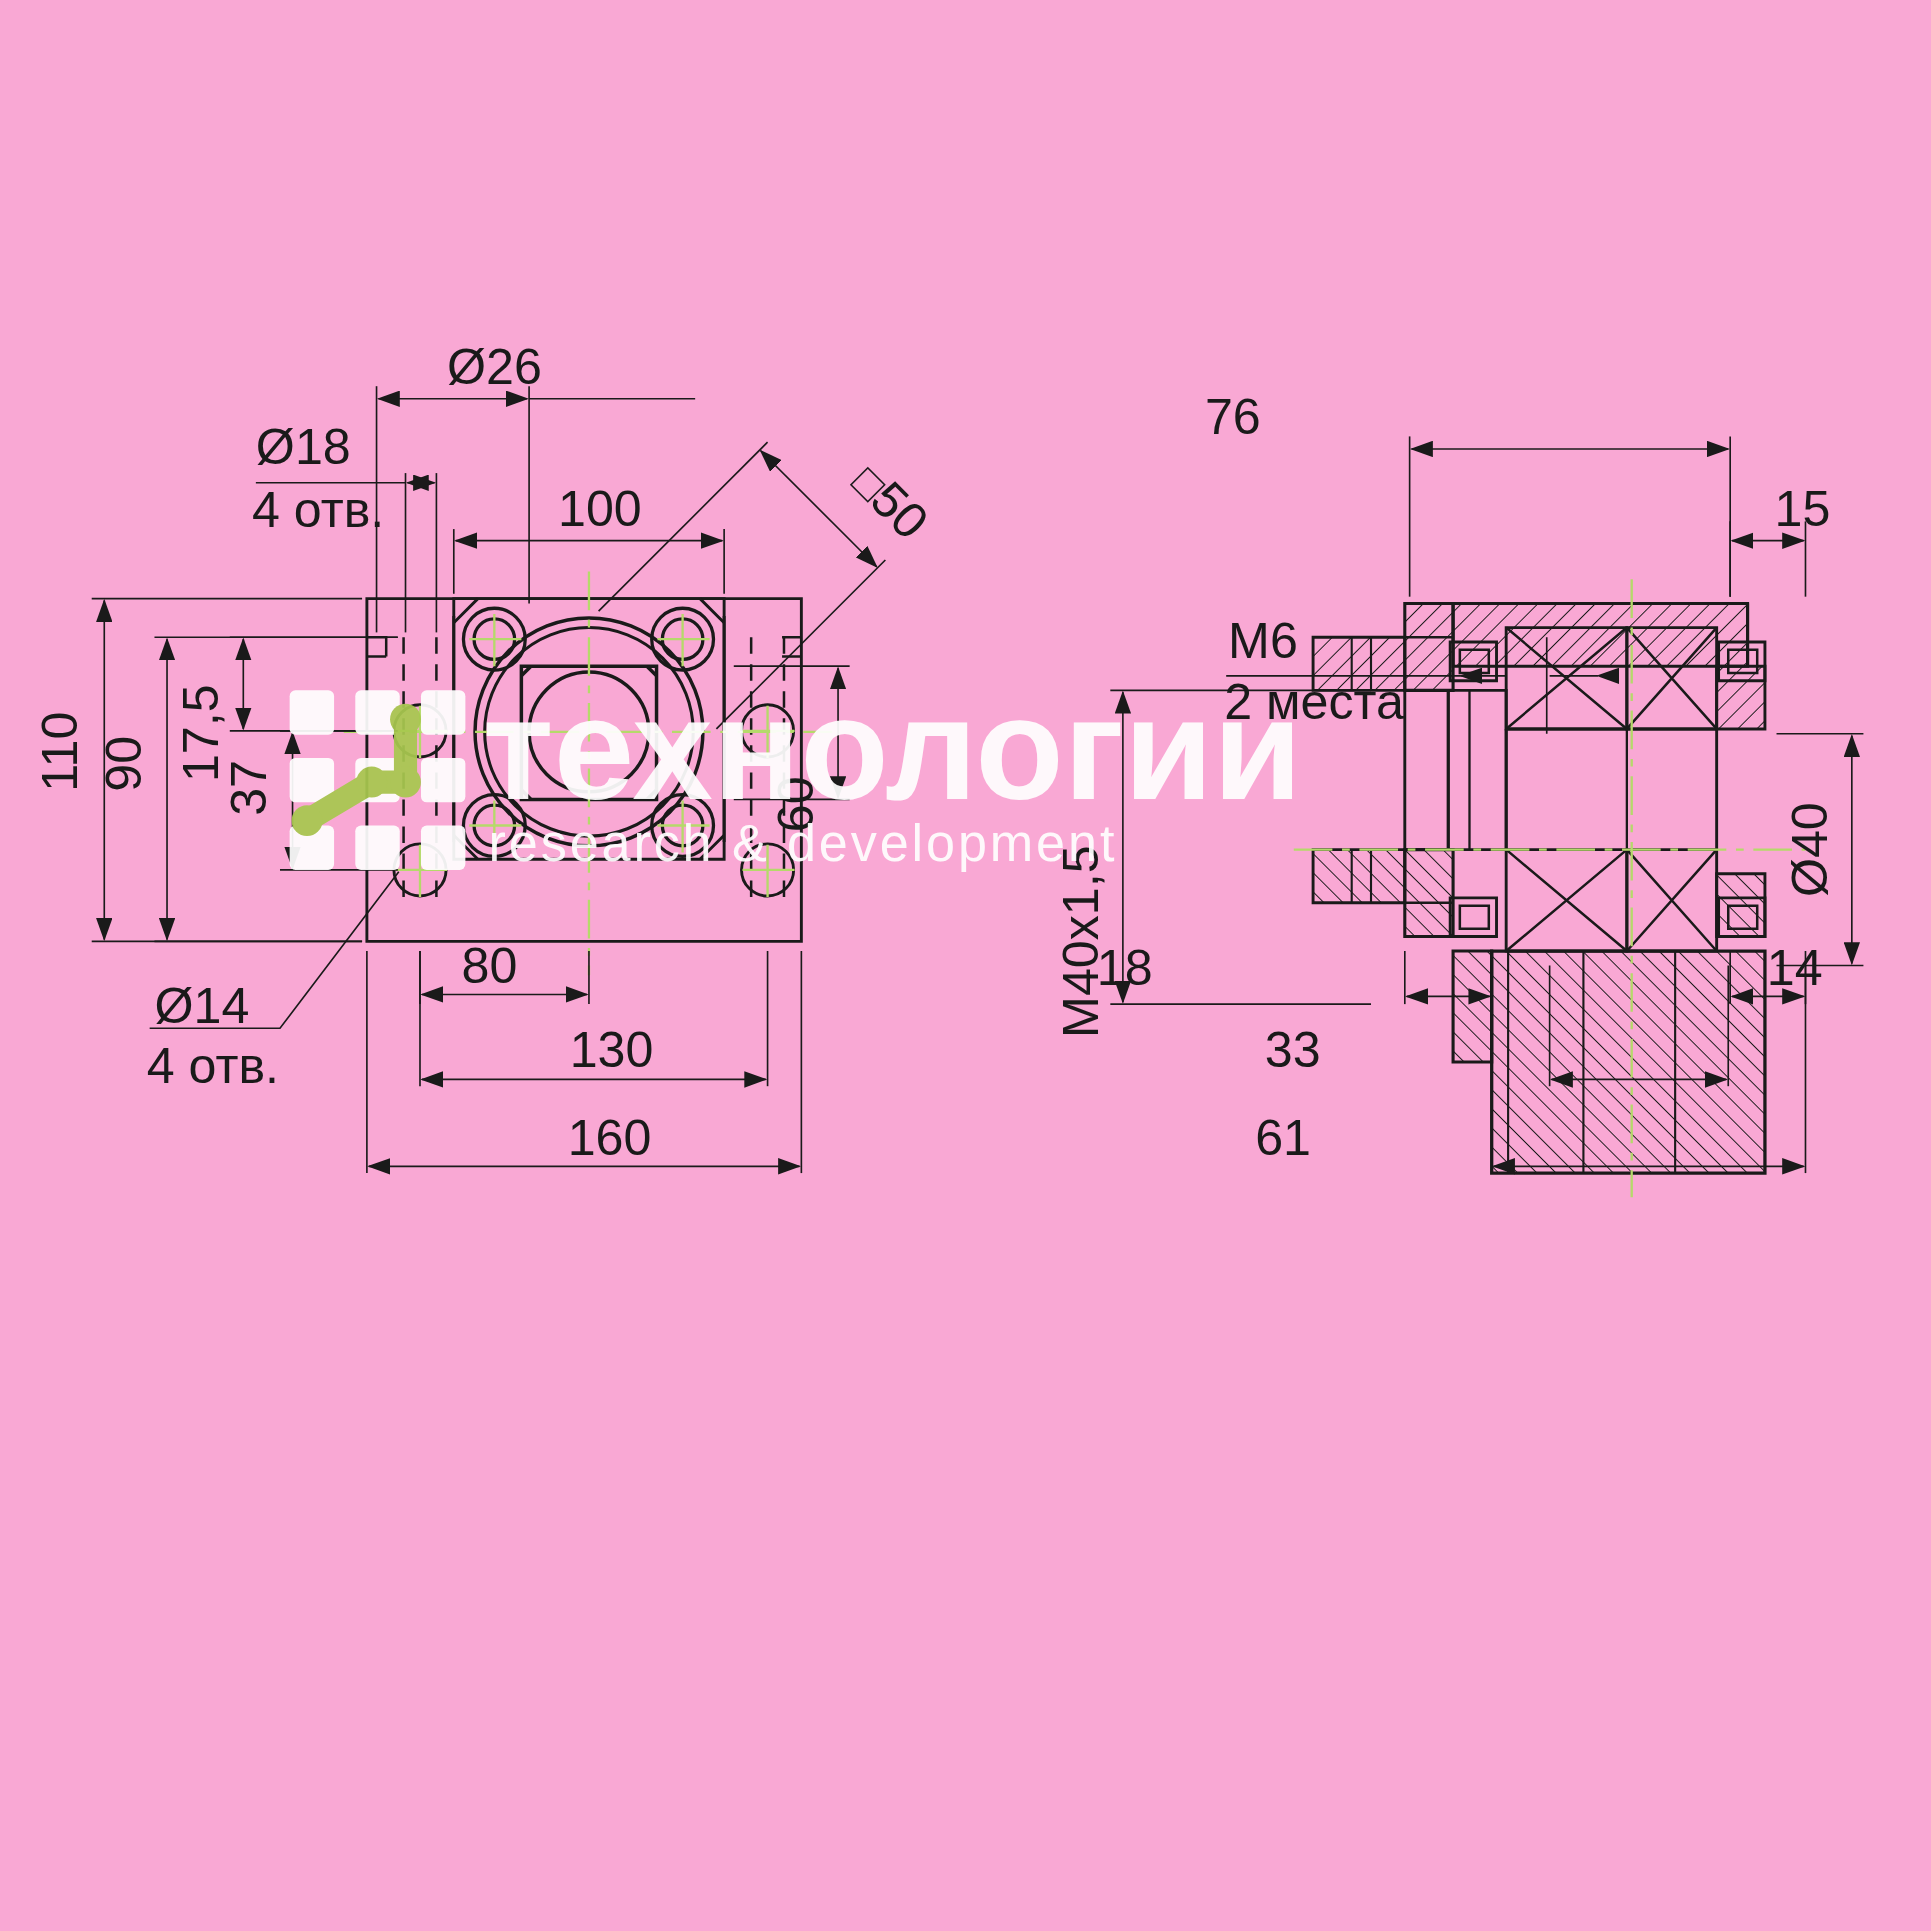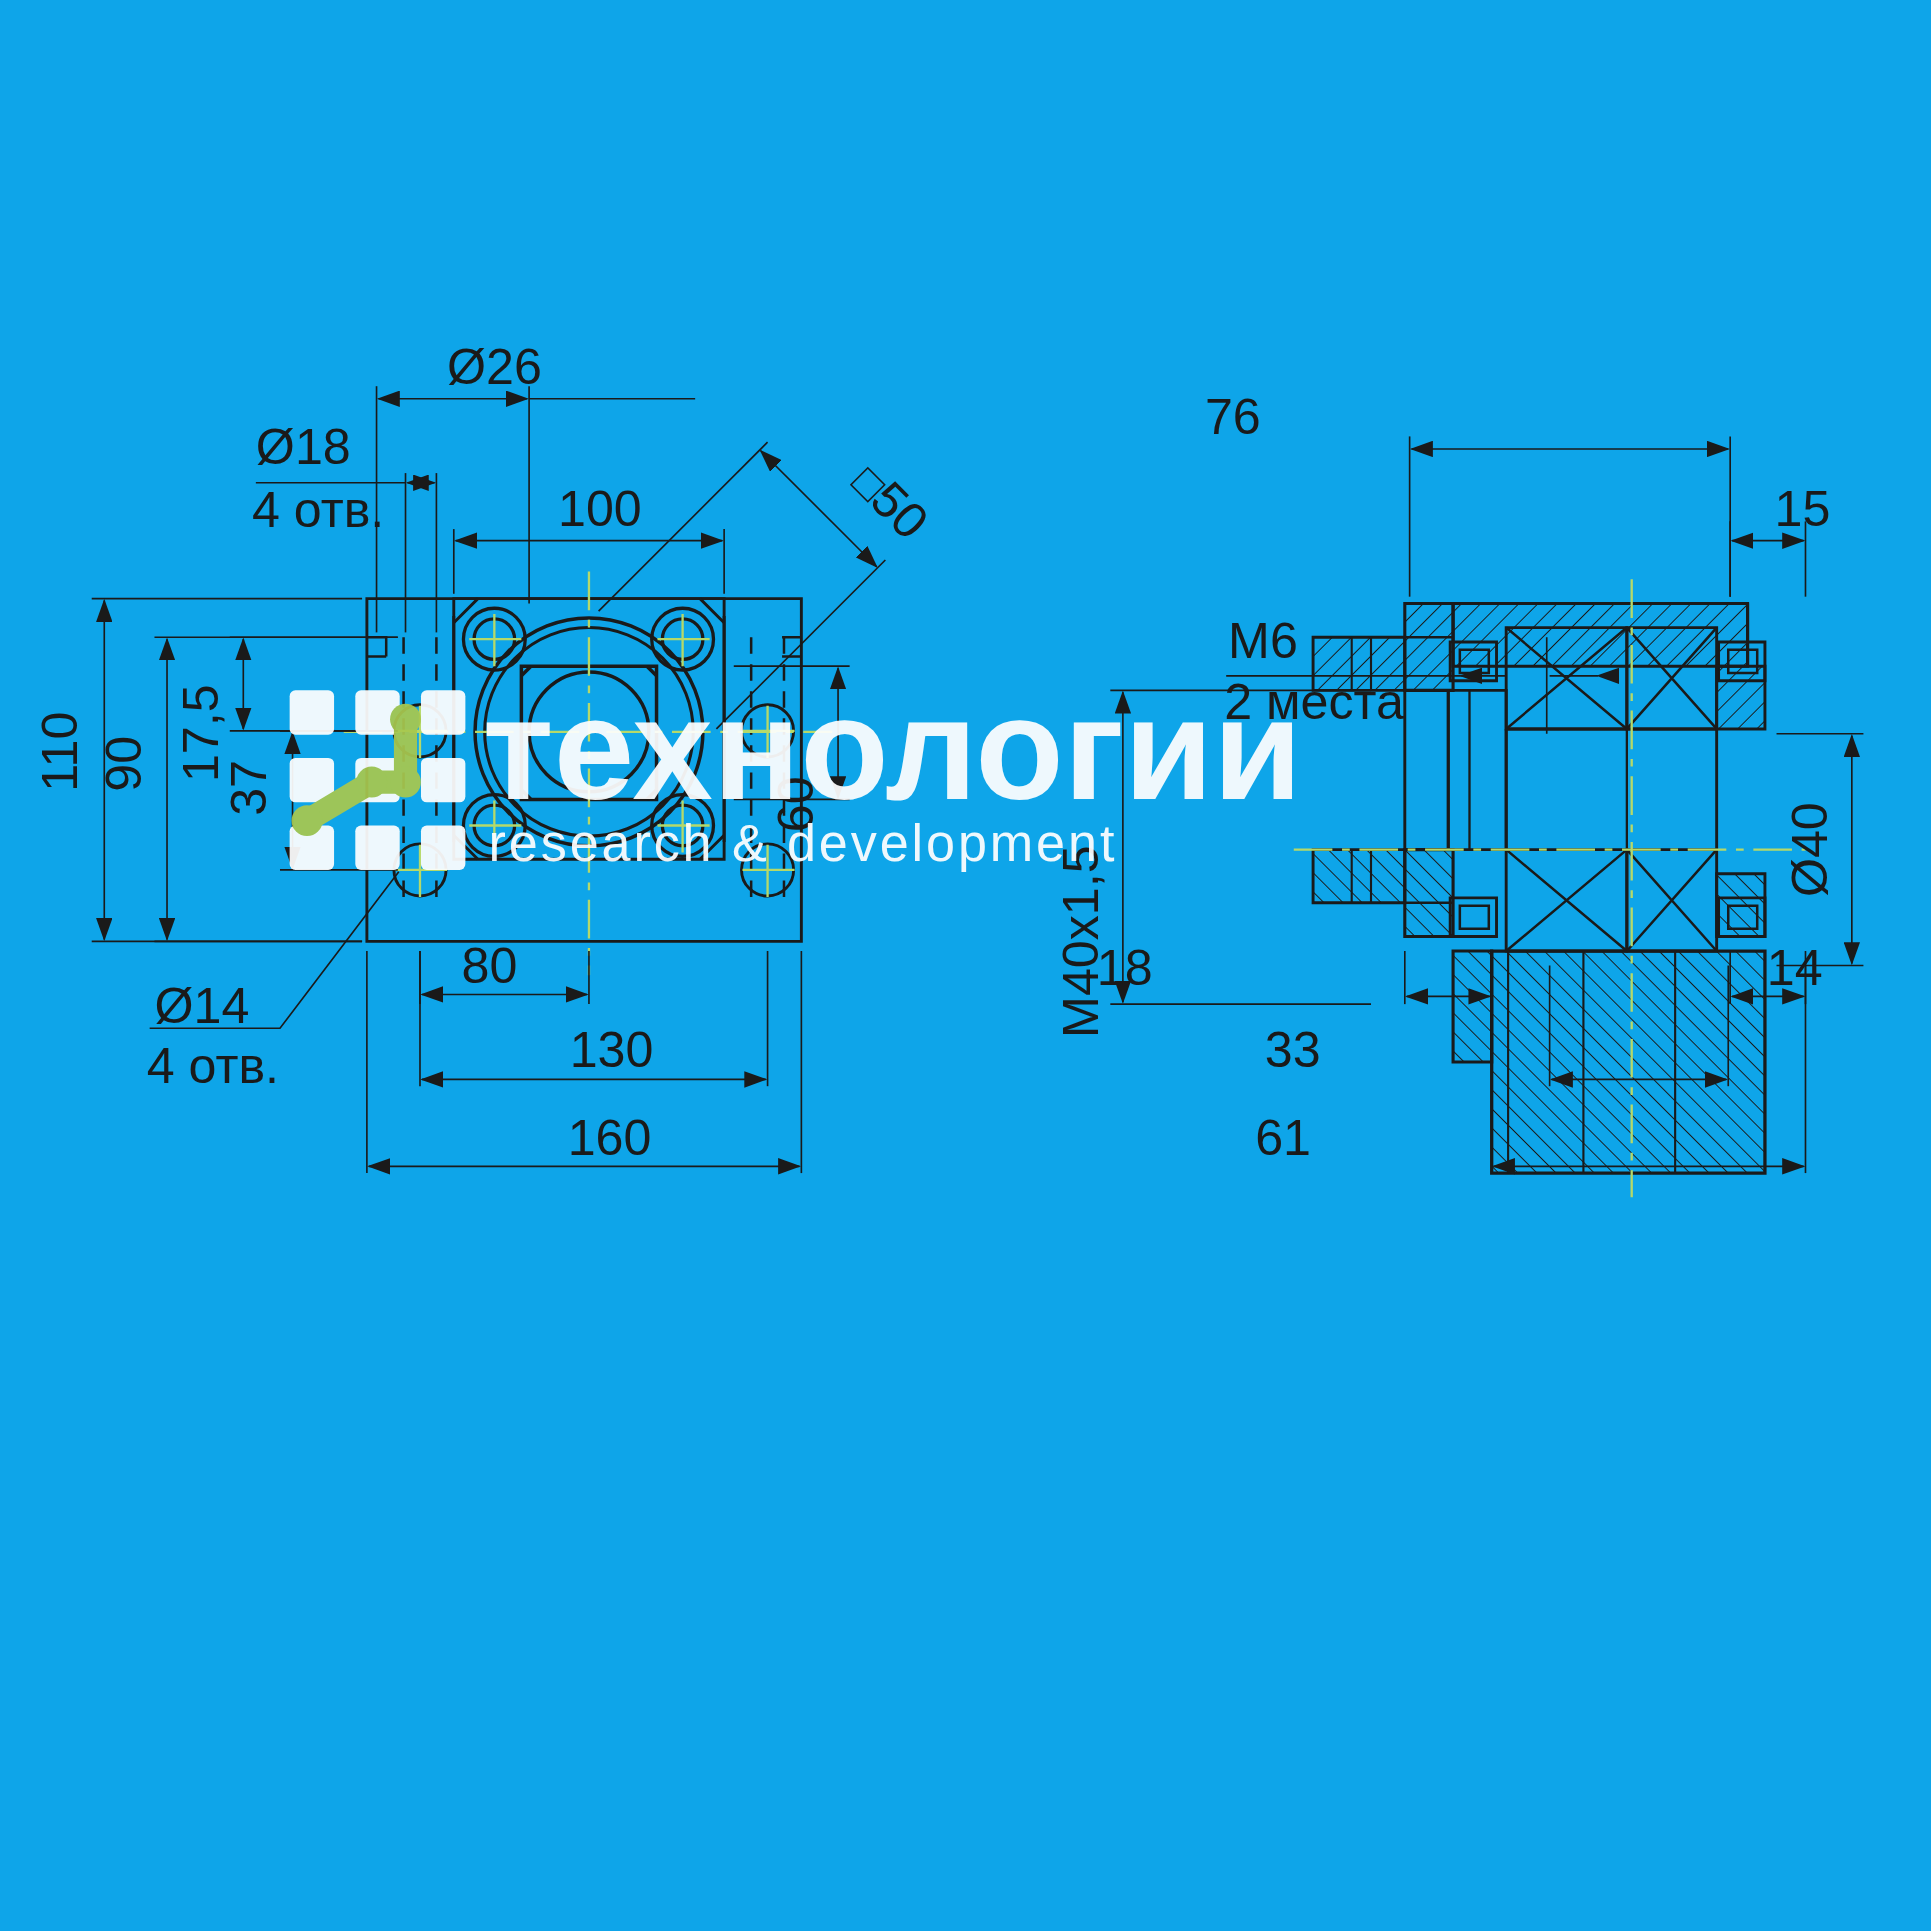--- a/index.html
+++ b/index.html
@@ -1,17 +1,17 @@
 <!DOCTYPE html>
 <html><head>
 <meta charset="utf-8">
 <style>
   html,body{margin:0;padding:0;background:#ffffff;}
   body{width:1931px;height:1931px;font-family:"Liberation Sans",sans-serif;overflow:hidden;}
-  #stage{position:relative;width:1931px;height:1931px;background:#0ea5e9;}
+  #stage{position:relative;width:1931px;height:1931px;background:#f9a8d4;}
   svg{display:block;}
 </style>
 </head>
 <body>
 
 <div id="stage">
 
 <svg width="1931" height="1931" viewBox="0 0 2000 2000">
   <defs>
     <pattern id="hatchR" width="14" height="14" patternUnits="userSpaceOnUse" patternTransform="rotate(45)">

